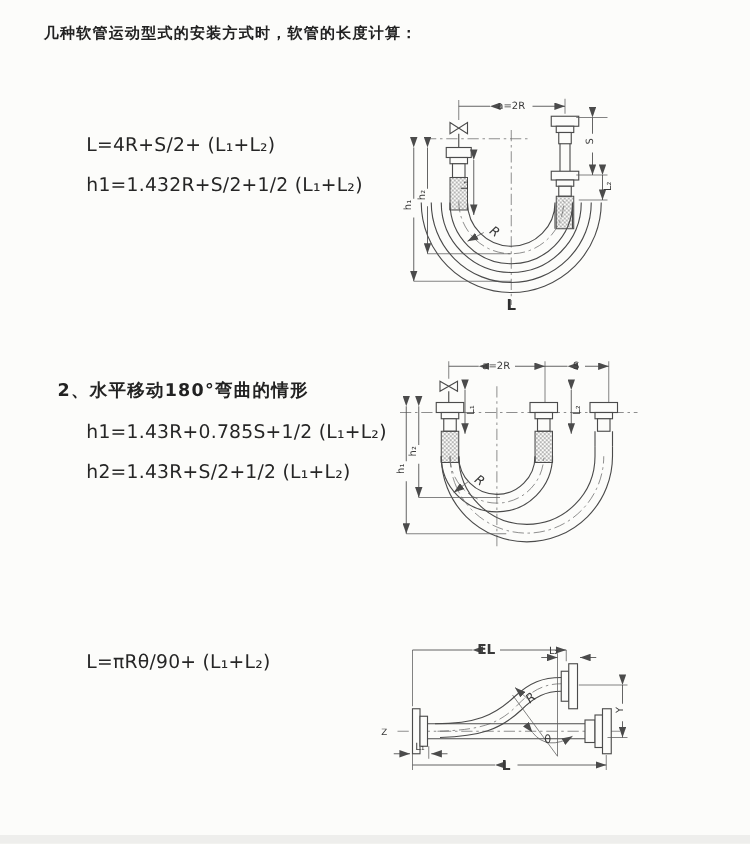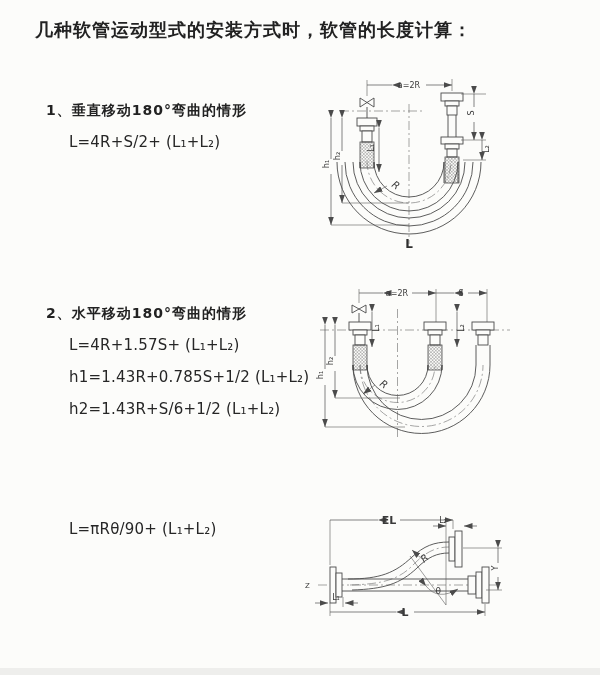--- a/index.html
+++ b/index.html
@@ -4,21 +4,21 @@
 <style>
   html,body{margin:0;padding:0;}
   body{
     width:600px;height:675px;position:relative;overflow:hidden;
     background:#fcfcfa;
     font-family:"DejaVu Sans","Liberation Sans",sans-serif;
     color:#2d2d2d;
   }
   .page-title{
     position:absolute;left:35px;top:18px;
-    font-size:18px;font-weight:bold;letter-spacing:1px;color:#222;
+    font-size:12px;font-weight:bold;letter-spacing:1px;color:#222;
     white-space:nowrap;
   }
   .sec{position:absolute;left:46px;width:270px;}
   .sec .h{
     font-size:14px;font-weight:bold;letter-spacing:1px;color:#222;
     line-height:20px;margin-bottom:6px;white-space:nowrap;
   }
   .sec .f{
     font-size:15px;line-height:32px;padding-left:23px;color:#262626;
     letter-spacing:0.2px;white-space:nowrap;
@@ -33,29 +33,28 @@
   .dimtxt{font-size:8px;}
   .bigtxt{font-size:12px;font-weight:bold;fill:#2e2e2e;}
   .scan-edge{position:absolute;left:0;top:668px;width:600px;height:7px;background:#eeeeec;}
 </style>
 </head>
 <body>
 
 <div class="page-title">几种软管运动型式的安装方式时，软管的长度计算：</div>
 
 <div class="sec" style="top:100px">
-  <div class="h">1、垂直移动180°弯曲的情形</div>
   <div class="f">L=4R+S/2+ (L₁+L₂)</div>
+  <div class="f">h1=1.432R+S/2+1/2 (L₁+L₂)</div>
 </div>
 
 <div class="sec" style="top:303px">
   <div class="h">2、水平移动180°弯曲的情形</div>
-  <div class="f">L=4R+1.57S+ (L₁+L₂)</div>
   <div class="f">h1=1.43R+0.785S+1/2 (L₁+L₂)</div>
-  <div class="f">h2=1.43R+S/6+1/2 (L₁+L₂)</div>
+  <div class="f">h2=1.43R+S/2+1/2 (L₁+L₂)</div>
 </div>
 
 <div class="sec" style="top:513px">
   <div class="f">L=πRθ/90+ (L₁+L₂)</div>
 </div>
 
 <svg style="left:295px;top:66px" width="280" height="198" viewBox="0 0 280 198">
   <defs>
     <marker id="m1" markerWidth="9" markerHeight="6" refX="8.5" refY="3" orient="auto" markerUnits="userSpaceOnUse">
       <path d="M0,0 L8.5,3 L0,6 Z" fill="#4b4b4b"></path>

